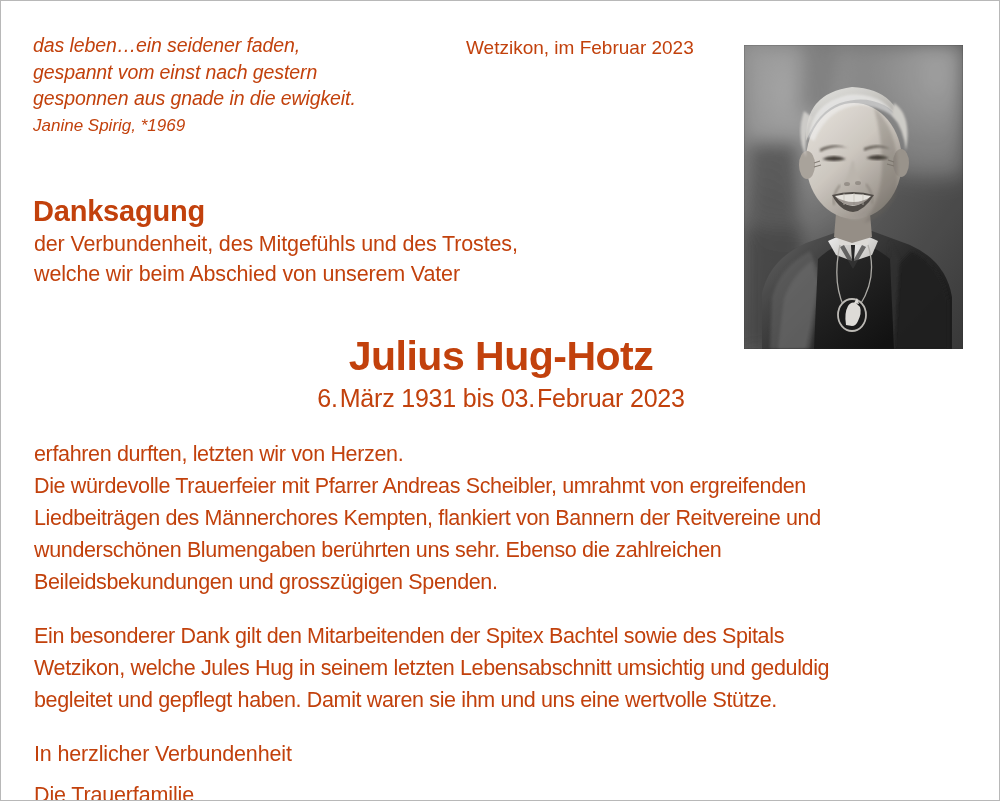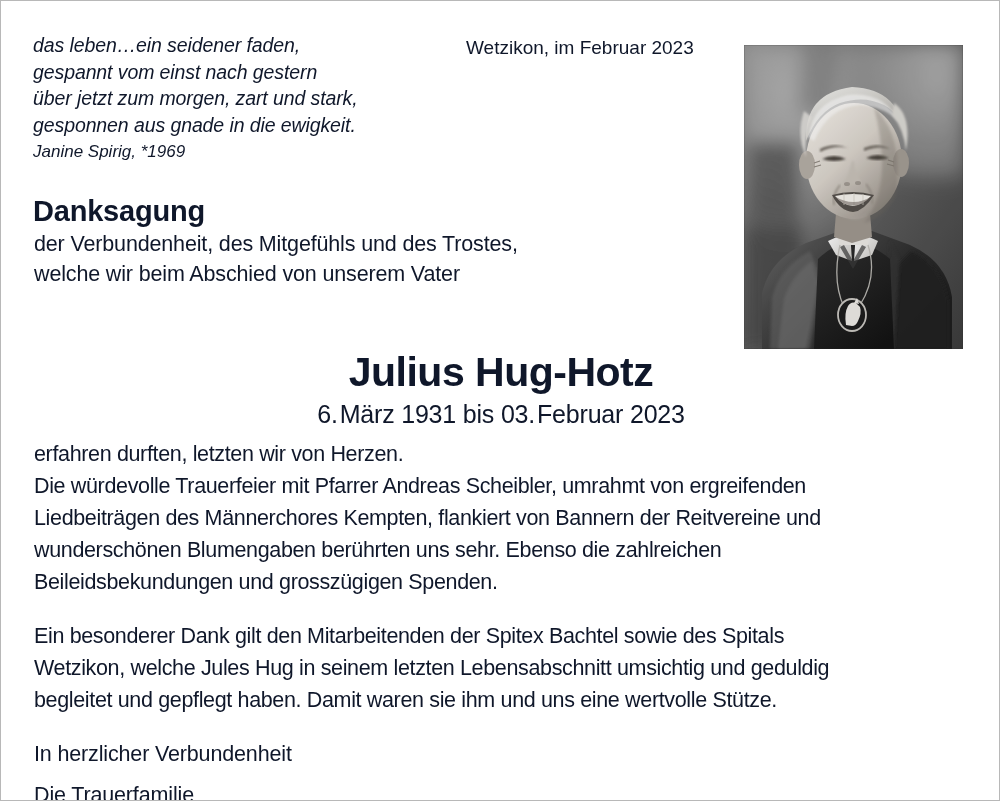--- a/index.html
+++ b/index.html
@@ -14,21 +14,21 @@
   }
 
   #notice {
     position: relative;
     width: 1000px;
     height: 801px;
     box-sizing: border-box;
     background: #ffffff;
     border: 1px solid #b8b8b8;
     overflow: hidden;
-    color: #0f172a;
+    color: #c2410c;
   }
 
   
   .poem {
     position: absolute;
     left: 32px;
     top: 31px;
     width: 380px;
   }
   .poem-line {
@@ -95,21 +95,20 @@
     white-space: nowrap;
   }
 
   
   .name-block {
     position: absolute;
     left: 0;
     top: 330px;
     width: 1000px;
     text-align: center;
-    margin-top: 16px;
   }
   .name {
     font-size: 41px;
     font-weight: bold;
     line-height: 50px;
     letter-spacing: -0.5px;
   }
   .lifedates {
     font-size: 25px;
     line-height: 31px;
@@ -142,21 +141,20 @@
   .gap-small { height: 9px; }
 </style>
 </head>
 <body>
 
 <div id="notice">
 
   <div class="poem">
     <div class="poem-line">das leben…ein seidener faden,</div>
     <div class="poem-line">gespannt vom einst nach gestern</div>
-    <div class="poem-line">über jetzt zum morgen, zart und stark,</div>
     <div class="poem-line">gesponnen aus gnade in die ewigkeit.</div>
     <div class="poem-author">Janine Spirig, *1969</div>
   </div>
 
   <div class="placedate">Wetzikon, im Februar 2023</div>
 
   <div class="photo-frame">
     <svg viewBox="0 0 219 304" preserveAspectRatio="xMidYMid slice">
       <defs>
         <linearGradient id="bgGrad" x1="0" y1="0" x2="1" y2="1">

